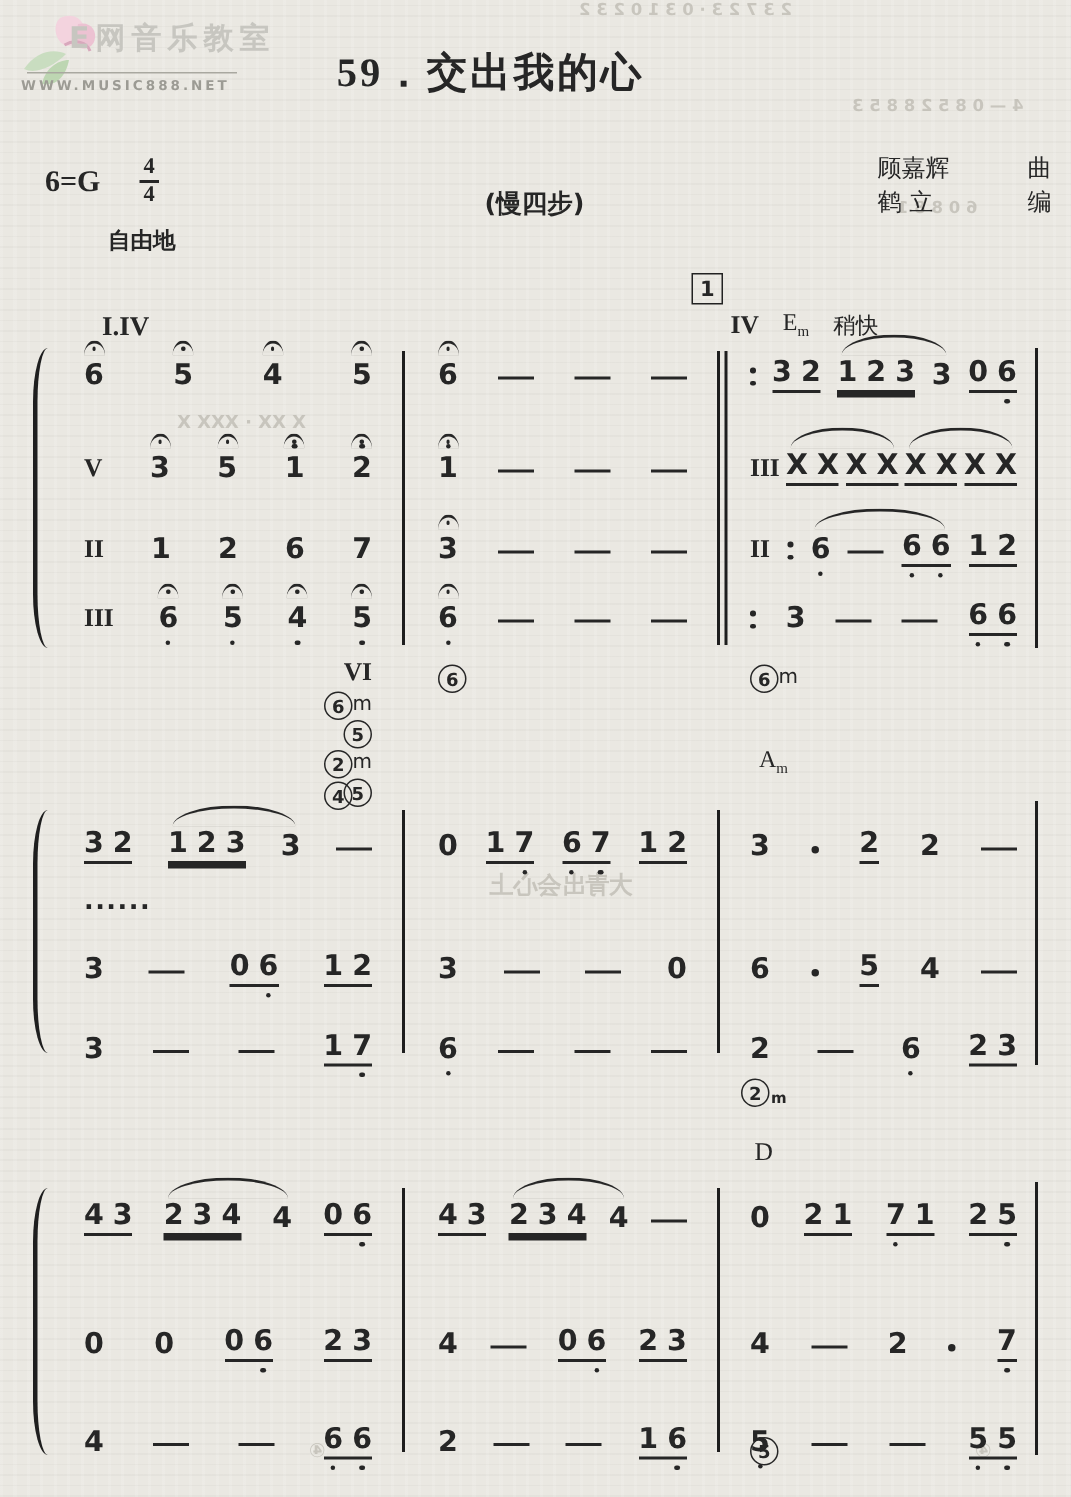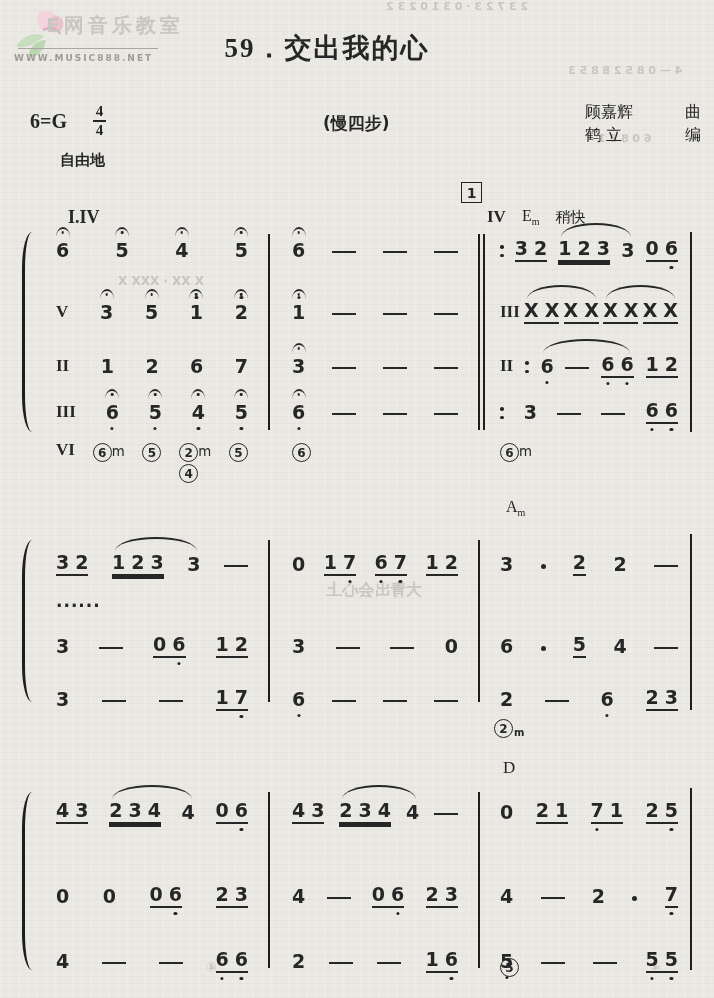--- a/index.html
+++ b/index.html
@@ -21,24 +21,24 @@
   .logo .siteurl{position:absolute;left:6px;top:49px;font-size:9px;font-weight:700;
     color:#9c9b94;letter-spacing:2px;white-space:nowrap}
   .flower{position:absolute;left:2px;top:2px}
   .title{position:absolute;left:0;right:60px;top:30px;text-align:center;z-index:2;
     font-family:"Liberation Serif","DejaVu Serif",serif;font-weight:700;font-size:27px;letter-spacing:2px}
   .keyline{position:absolute;left:30px;top:104px;font-family:"Liberation Serif",serif;
     font-weight:700;font-size:20px;display:flex;align-items:center;gap:4px;z-index:2}
   .frac{display:inline-flex;flex-direction:column;align-items:center;margin-left:22px;line-height:1}
   .frac span{font-size:15px;font-weight:700}
   .frac .fbar{width:13px;height:2px;background:#262626;margin:1px 0}
-  .tempo{position:absolute;left:323px;top:112px;font-size:17px;font-weight:700;z-index:2}
+  .tempo{position:absolute;left:323px;top:124px;font-size:17px;font-weight:700;z-index:2}
   .credits{position:absolute;left:585px;top:100px;width:116px;font-size:16px;z-index:2}
   .credits .crow{display:flex;justify-content:space-between;line-height:23px}
-  .expression{position:absolute;left:60px;top:151px;font-size:15px;font-weight:700;z-index:2}
+  .expression{position:absolute;left:72px;top:151px;font-size:15px;font-weight:700;z-index:2}
   .rehearsal{position:absolute;left:461px;top:182px;width:19px;height:19px;border:1.6px solid #222;
     display:flex;align-items:center;justify-content:center;font-size:14px;font-weight:700;z-index:2}
   .rom{font-family:"Liberation Serif","DejaVu Serif",serif;font-weight:700;letter-spacing:0px}
   .sechead{position:absolute;left:487px;top:207px;display:flex;gap:16px;align-items:flex-end;font-size:17px;z-index:2}
   .cname{font-size:16px;font-weight:400;font-family:"Liberation Serif",serif}
   .cname sub{font-size:10px}
   .stempo{font-size:15px;font-weight:400}
   .s1label{position:absolute;left:68px;top:207px;font-family:"Liberation Serif",serif;
     font-weight:700;font-size:18px;z-index:2}
   .am{position:absolute;left:506px;top:498px;z-index:2}
@@ -206,21 +206,21 @@
       <div class="note fer">
         <span class="nch lo">5</span>
       </div>
       <div class="note fer">
         <span class="nch lo">4</span>
       </div>
       <div class="note fer">
         <span class="nch lo">5</span>
       </div>
     </div>
-    <div class="mrow" style="left: 14px; width: 216px; top: 206px;">
+    <div class="mrow" style="left: 14px; width: 216px; top: 206px; flex-direction: column;">
       <div class="mlab">VI</div>
       <div class="cwrap">
         <div class="circ">6</div>
         <sub>m</sub>
       </div>
       <div class="cwrap">
         <div class="circ">5</div>
       </div>
       <div class="cwrap">
         <div class="circ">2</div>

